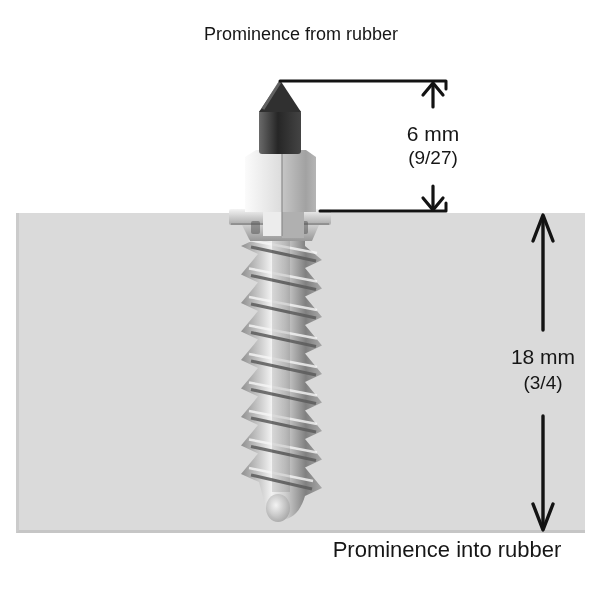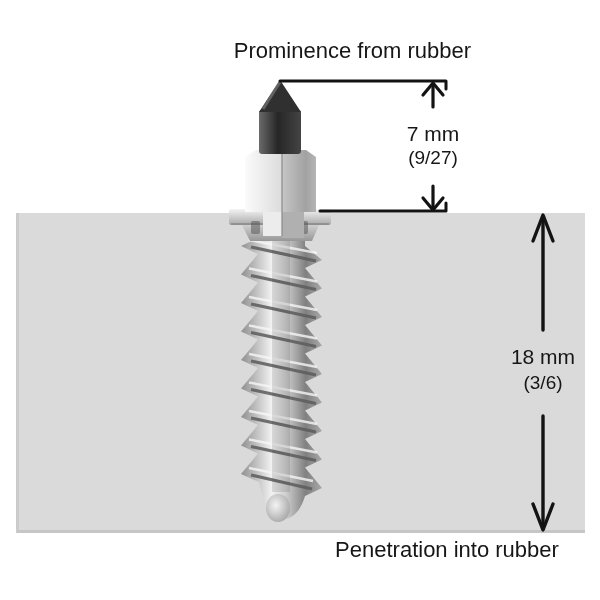--- a/index.html
+++ b/index.html
@@ -7,21 +7,21 @@
     position:relative;width:600px;height:600px;background:#ffffff;overflow:hidden;
     font-family:"Liberation Sans","DejaVu Sans",sans-serif;color:#161616;
   }
   .rubber{
     position:absolute;left:16px;top:213px;width:569px;height:320px;
     background:#dadada;box-sizing:border-box;
     border-left:3px solid #cbcbcb;border-bottom:3px solid #c6c6c6;
   }
   .overlay{position:absolute;left:0;top:0;width:600px;height:600px;}
   .lbl{position:absolute;text-align:center;white-space:nowrap;line-height:1.15;}
-  .lbl.title{top:38px;left:131px;width:340px;font-size:22px;text-align:right;}
+  .lbl.title{top:24px;left:131px;width:340px;font-size:18px;}
   .lbl.caption{top:537px;left:296px;width:302px;font-size:22px;}
   .lbl.dim-val{font-size:21px;}
   .lbl.dim-frac{font-size:19px;}
   .lbl.v7{top:122px;left:383px;width:100px;}
   .lbl.f9{top:147px;left:383px;width:100px;}
   .lbl.v19{top:345px;left:493px;width:100px;}
   .lbl.f34{top:372px;left:493px;width:100px;}
 </style>
 </head>
 <body>
@@ -146,21 +146,21 @@
       </g>
       <g stroke-width="3.4">
         <line x1="543" y1="416" x2="543" y2="528"></line>
         <polyline points="533,504 543,530 553,504"></polyline>
       </g>
     </g>
   </svg>
 
   <div class="lbl title">Prominence from rubber</div>
 
-  <div class="lbl dim-val v7">7 mm</div>
+  <div class="lbl dim-val v7">6 mm</div>
   <div class="lbl dim-frac f9">(9/27)</div>
 
   <div class="lbl dim-val v19">18 mm</div>
-  <div class="lbl dim-frac f34">(3/6)</div>
+  <div class="lbl dim-frac f34">(3/4)</div>
 
-  <div class="lbl caption">Penetration into rubber</div>
+  <div class="lbl caption">Prominence into rubber</div>
 
 </div>
 
 </body></html>

